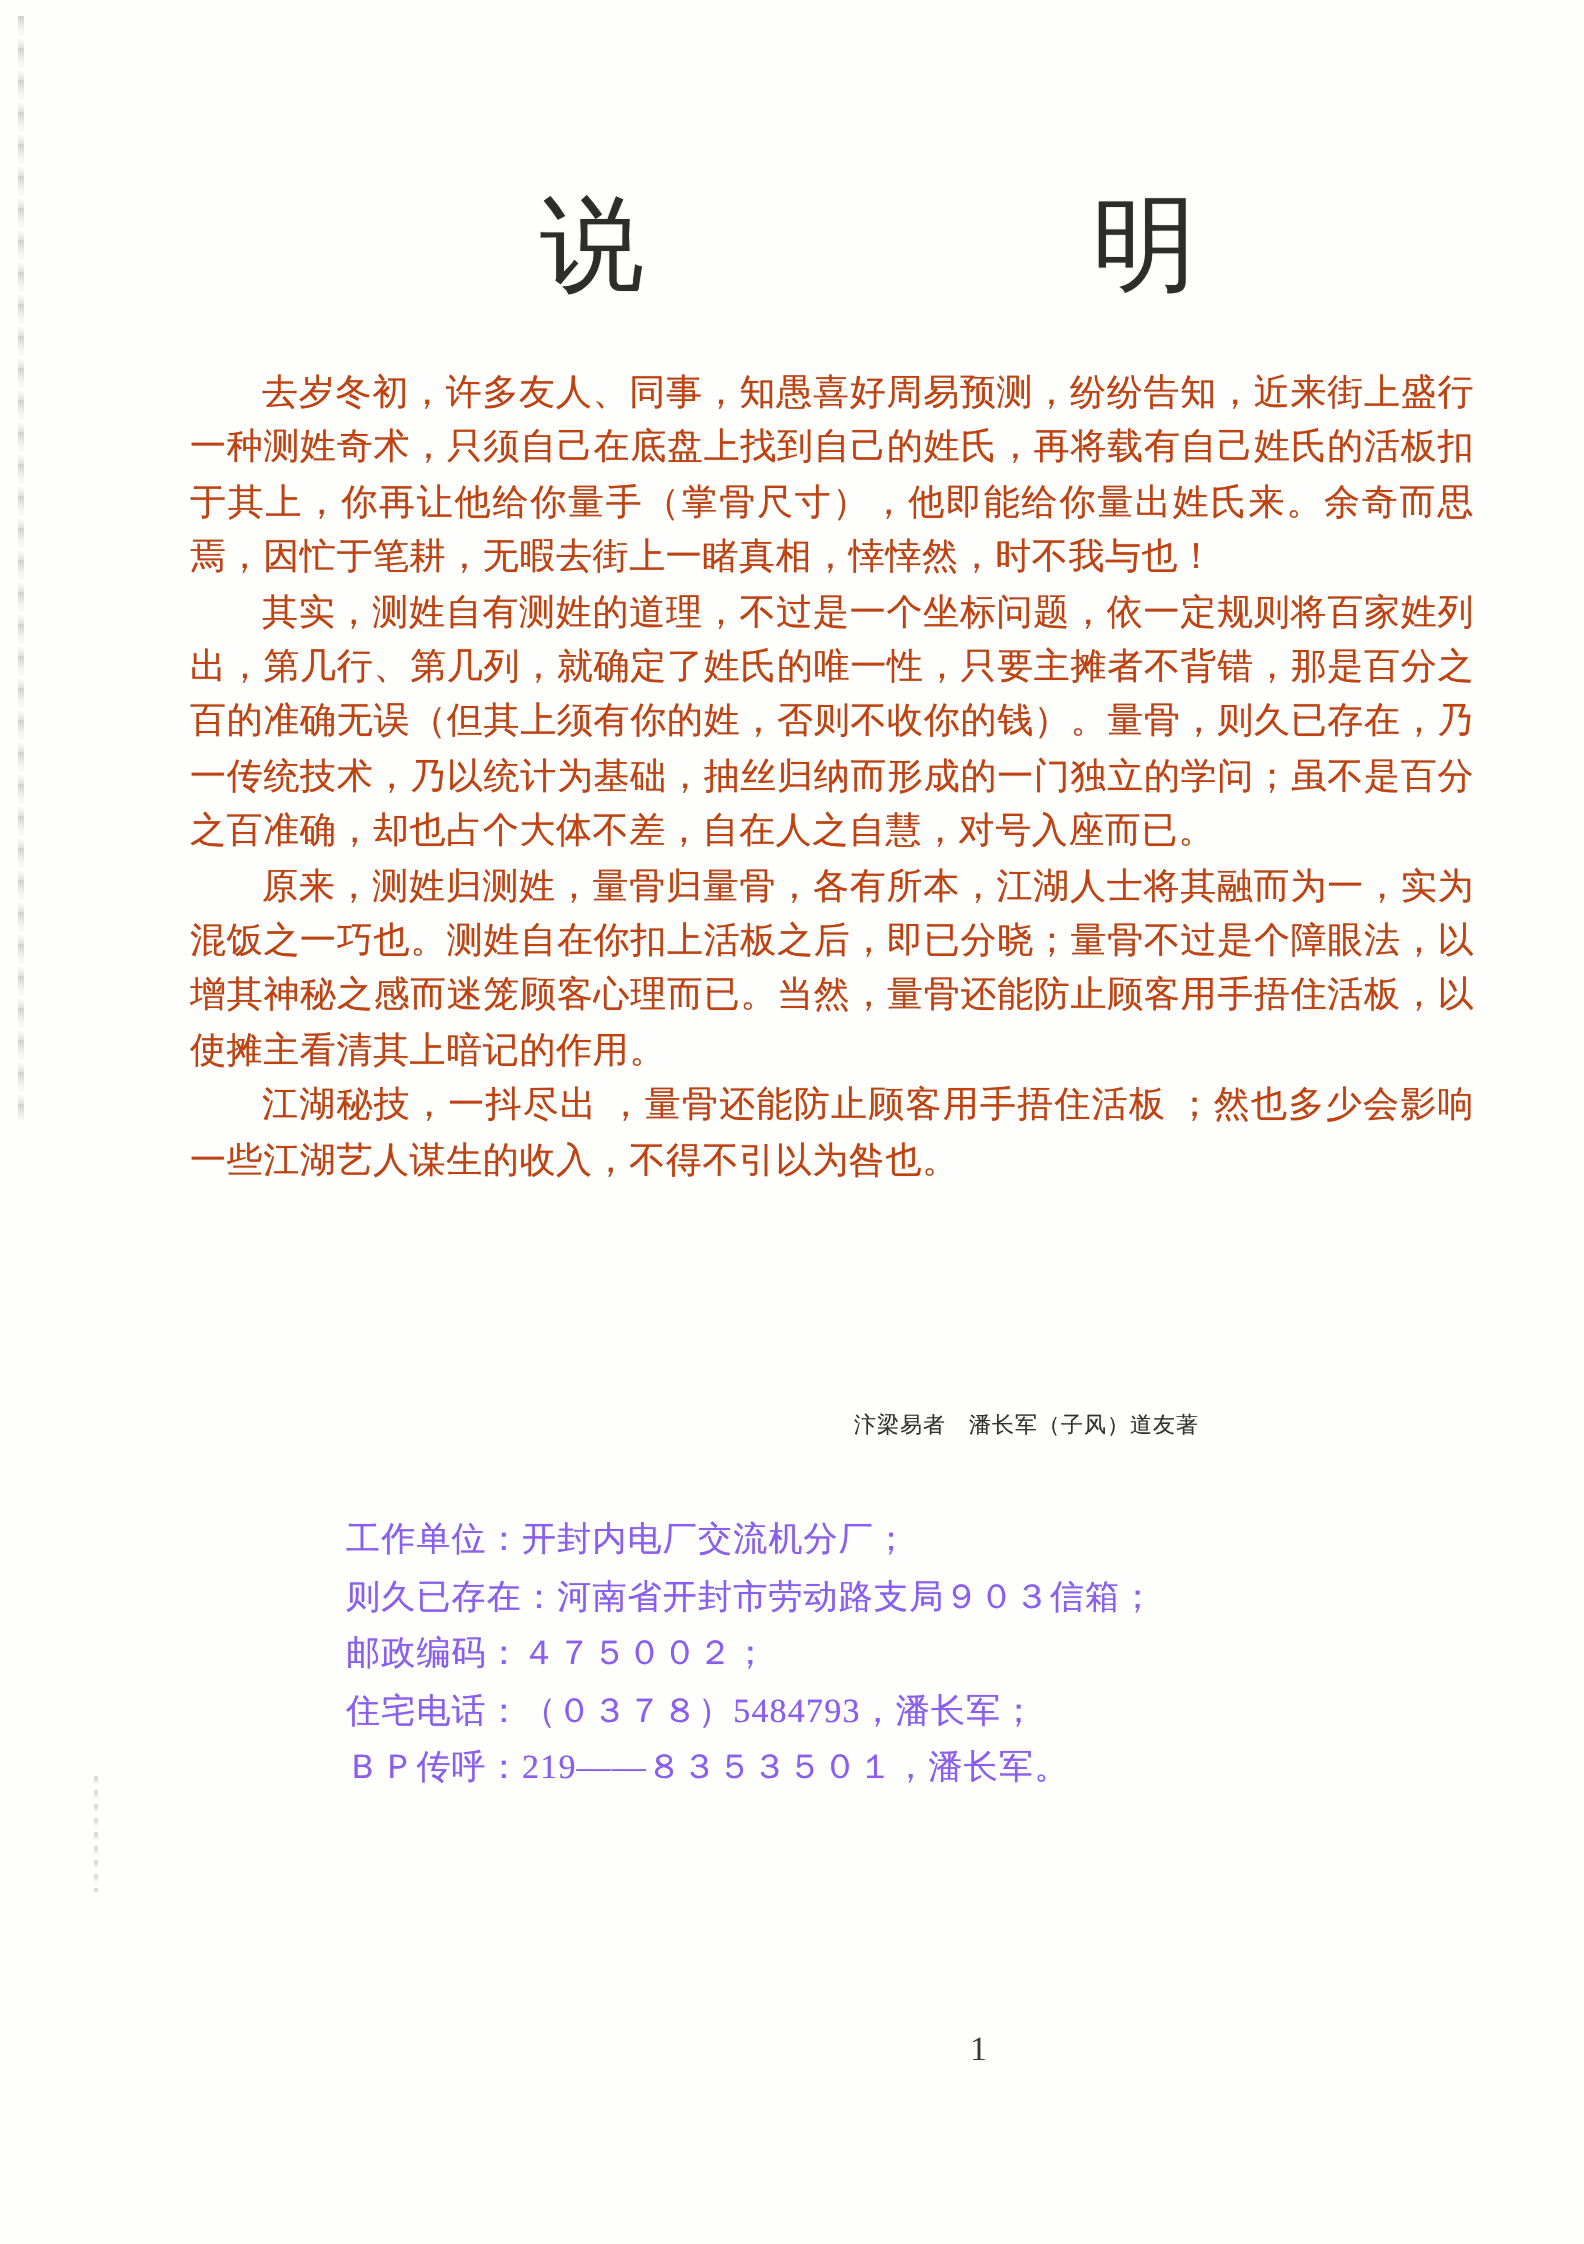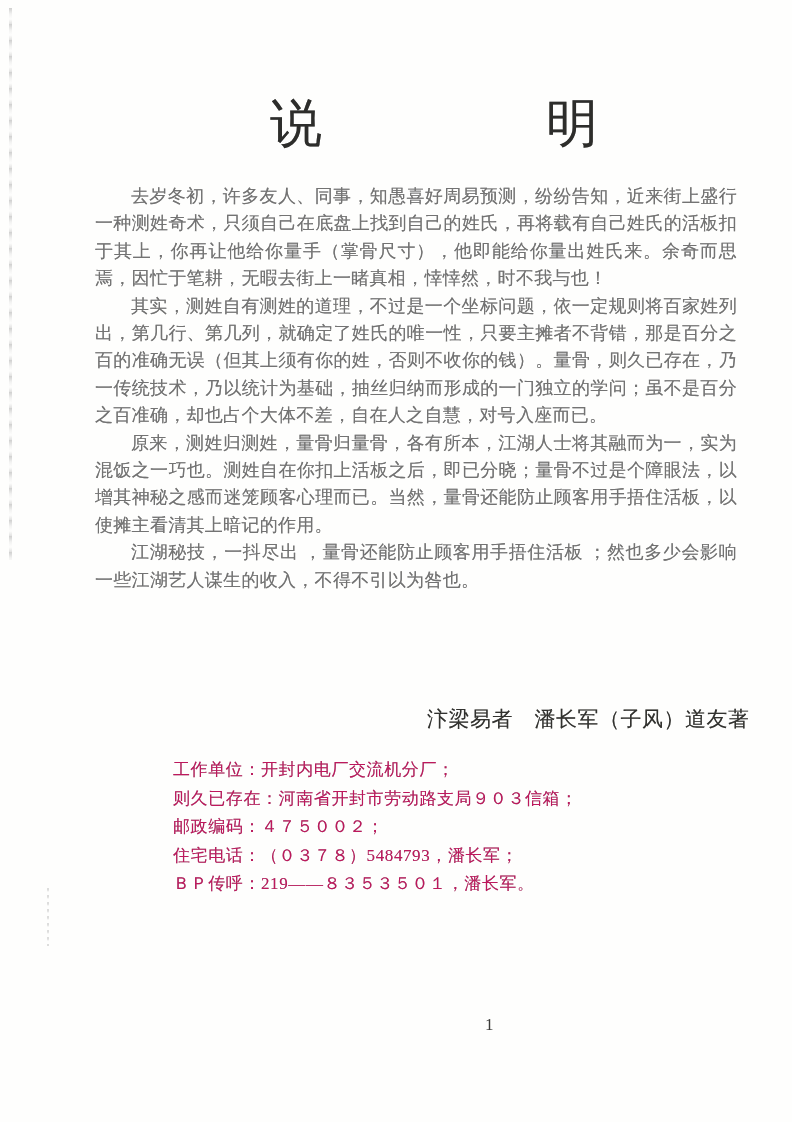--- a/index.html
+++ b/index.html
@@ -59,45 +59,45 @@
   }
   .body-text {
     position: absolute;
     top: 183px;
     left: 95px;
     width: 642px;
     font-size: 18px;
     line-height: 27.4px;
     letter-spacing: 0.3px;
     text-align: justify;
-    color: #737373;
+    color: #c2410c;
     text-shadow: 0 0 0.4px rgba(50,50,50,0.45);
   }
   .body-text p {
     margin: 0;
     text-indent: 2em;
   }
   .byline {
     position: absolute;
     top: 705px;
     left: 427px;
-    font-size: 21px;
+    font-size: 11px;
     letter-spacing: 0.5px;
     color: #32322f;
     text-shadow: 0 0 0.4px rgba(50,50,50,0.45);
     white-space: nowrap;
   }
   .contact-block {
     position: absolute;
     top: 756px;
     left: 173px;
     font-size: 17px;
     line-height: 28.6px;
     letter-spacing: 0.6px;
-    color: #be185d;
+    color: #8b5cf6;
     text-shadow: 0 0 0.4px rgba(50,50,50,0.45);
   }
   .contact-line {
     white-space: nowrap;
   }
   .page-number {
     position: absolute;
     top: 1015px;
     left: 485px;
     font-size: 17px;

